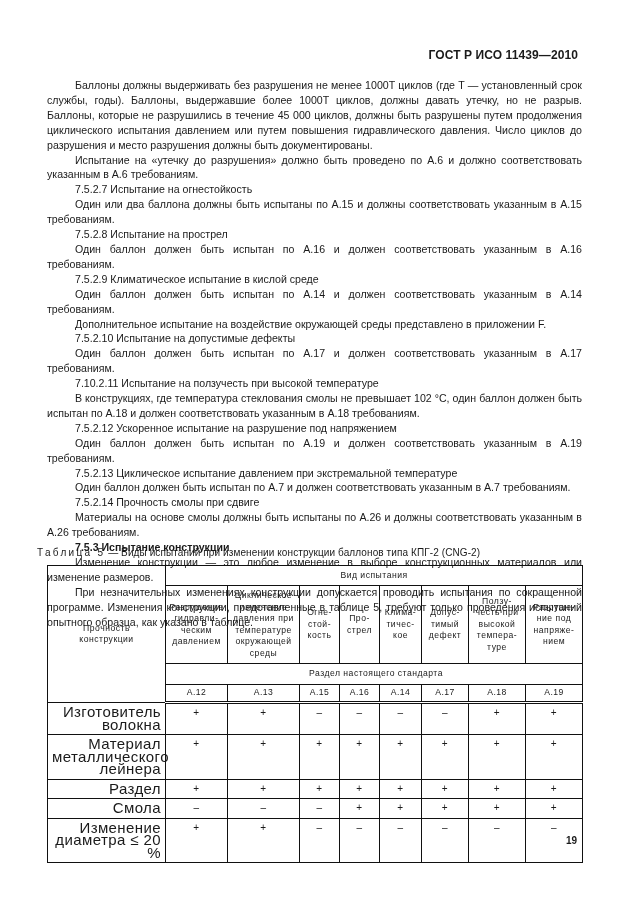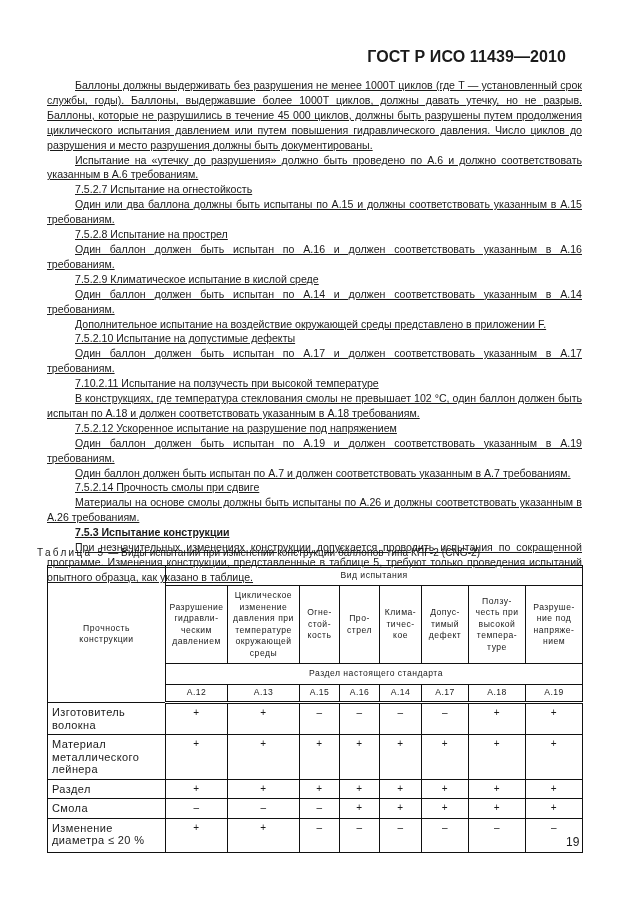--- a/index.html
+++ b/index.html
@@ -1,30 +1,30 @@
 <!DOCTYPE html>
 <html><head>
 <meta charset="utf-8">
 <style>
   html, body { margin:0; padding:0; background:#fff; }
   body { width:630px; height:913px; position:relative; overflow:hidden; font-family:"Liberation Sans", sans-serif; color:#1a1a1a; }
-  .header { position:absolute; right:64px; top:48px; font-size:16px; font-weight:bold; letter-spacing:0.1px; }
+  .header { position:absolute; right:52px; top:48px; font-size:12px; font-weight:bold; letter-spacing:0.1px; }
   .body-text { position:absolute; left:47px; width:535px; top:78px; font-size:10.6px; line-height:14.9px; }
   .p { margin:0; text-align:justify; text-indent:28px; }
   .p.h { text-indent:28px; }
   .p.bold { font-weight:bold; }
-  .p.last { text-align-last:left;text-decoration:underline; }
+  .p.last { text-align-last:left; }
   .caption { position:absolute; left:37px; top:547px; font-size:10px; letter-spacing:0.1px; }
   .caption .spaced { letter-spacing:2.3px; }
   table.t5 { position:absolute; left:47px; top:565px; width:535px; border-collapse:collapse; font-size:8.6px; letter-spacing:0.5px; table-layout:fixed; }
   table.t5 td { border:1px solid #111; padding:1px 2px; text-align:center; vertical-align:middle; line-height:11.5px; }
-  table.t5 td.rowlabel { text-align:left; vertical-align:top; padding:3px 4px; font-size:11px; letter-spacing:0.4px; line-height:12.5px; }
+  table.t5 td.rowlabel { text-align:right; vertical-align:top; padding:3px 4px; font-size:15px; letter-spacing:0.4px; line-height:12.5px; }
   table.t5 td.mark { vertical-align:top; padding-top:3px; font-size:10px; }
   table.t5 tr.double-bottom td { border-bottom:3px double #111;margin-top:16px; }
-  .pagenum { position:absolute; left:566px; top:835px; font-size:12px; }
+  .pagenum { position:absolute; left:566px; top:835px; font-size:10px;font-weight:bold; }
 </style>
 </head>
 <body>
 
 <div class="header">ГОСТ Р ИСО 11439—2010</div>
 
 <div class="body-text">
   <p class="p last">Баллоны должны выдерживать без разрушения не менее 1000T циклов (где T — установленный срок службы, годы). Баллоны, выдержавшие более 1000T циклов, должны давать утечку, но не разрыв. Баллоны, которые не разрушились в течение 45 000 циклов, должны быть разрушены путем продолжения циклического испытания давлением или путем повышения гидравлического давления. Число циклов до разрушения и место разрушения должны быть документированы.</p>
   <p class="p last">Испытание на «утечку до разрушения» должно быть проведено по А.6 и должно соответствовать указанным в А.6 требованиям.</p>
   <p class="p h last">7.5.2.7 Испытание на огнестойкость</p>
@@ -33,24 +33,26 @@
   <p class="p last">Один баллон должен быть испытан по А.16 и должен соответствовать указанным в А.16 требованиям.</p>
   <p class="p h last">7.5.2.9 Климатическое испытание в кислой среде</p>
   <p class="p last">Один баллон должен быть испытан по А.14 и должен соответствовать указанным в А.14 требованиям.</p>
   <p class="p last">Дополнительное испытание на воздействие окружающей среды представлено в приложении F.</p>
   <p class="p h last">7.5.2.10 Испытание на допустимые дефекты</p>
   <p class="p last">Один баллон должен быть испытан по А.17 и должен соответствовать указанным в А.17 требованиям.</p>
   <p class="p h last">7.10.2.11 Испытание на ползучесть при высокой температуре</p>
   <p class="p last">В конструкциях, где температура стеклования смолы не превышает 102 °C, один баллон должен быть испытан по А.18 и должен соответствовать указанным в А.18 требованиям.</p>
   <p class="p h last">7.5.2.12 Ускоренное испытание на разрушение под напряжением</p>
   <p class="p last">Один баллон должен быть испытан по А.19 и должен соответствовать указанным в А.19 требованиям.</p>
+  <p class="p h last">7.5.2.13 Циклическое испытание давлением при экстремальной температуре</p>
   <p class="p last">Один баллон должен быть испытан по А.7 и должен соответствовать указанным в А.7 требованиям.</p>
   <p class="p h last">7.5.2.14 Прочность смолы при сдвиге</p>
   <p class="p last">Материалы на основе смолы должны быть испытаны по А.26 и должны соответствовать указанным в А.26 требованиям.</p>
   <p class="p bold last">7.5.3 Испытание конструкции</p>
+  <p class="p last">Изменение конструкции — это любое изменение в выборе конструкционных материалов или изменение размеров.</p>
   <p class="p last">При незначительных изменениях конструкции допускается проводить испытания по сокращенной программе. Изменения конструкции, представленные в таблице 5, требуют только проведения испытаний опытного образца, как указано в таблице.</p>
 </div>
 
 <div class="caption"><span class="spaced">Таблица 5</span><span> — Виды испытаний при изменении конструкции баллонов типа КПГ-2 (CNG-2)</span></div>
 
 <table class="t5">
   <colgroup>
     <col style="width:118px">
       <col style="width:62px">
       <col style="width:72px">

